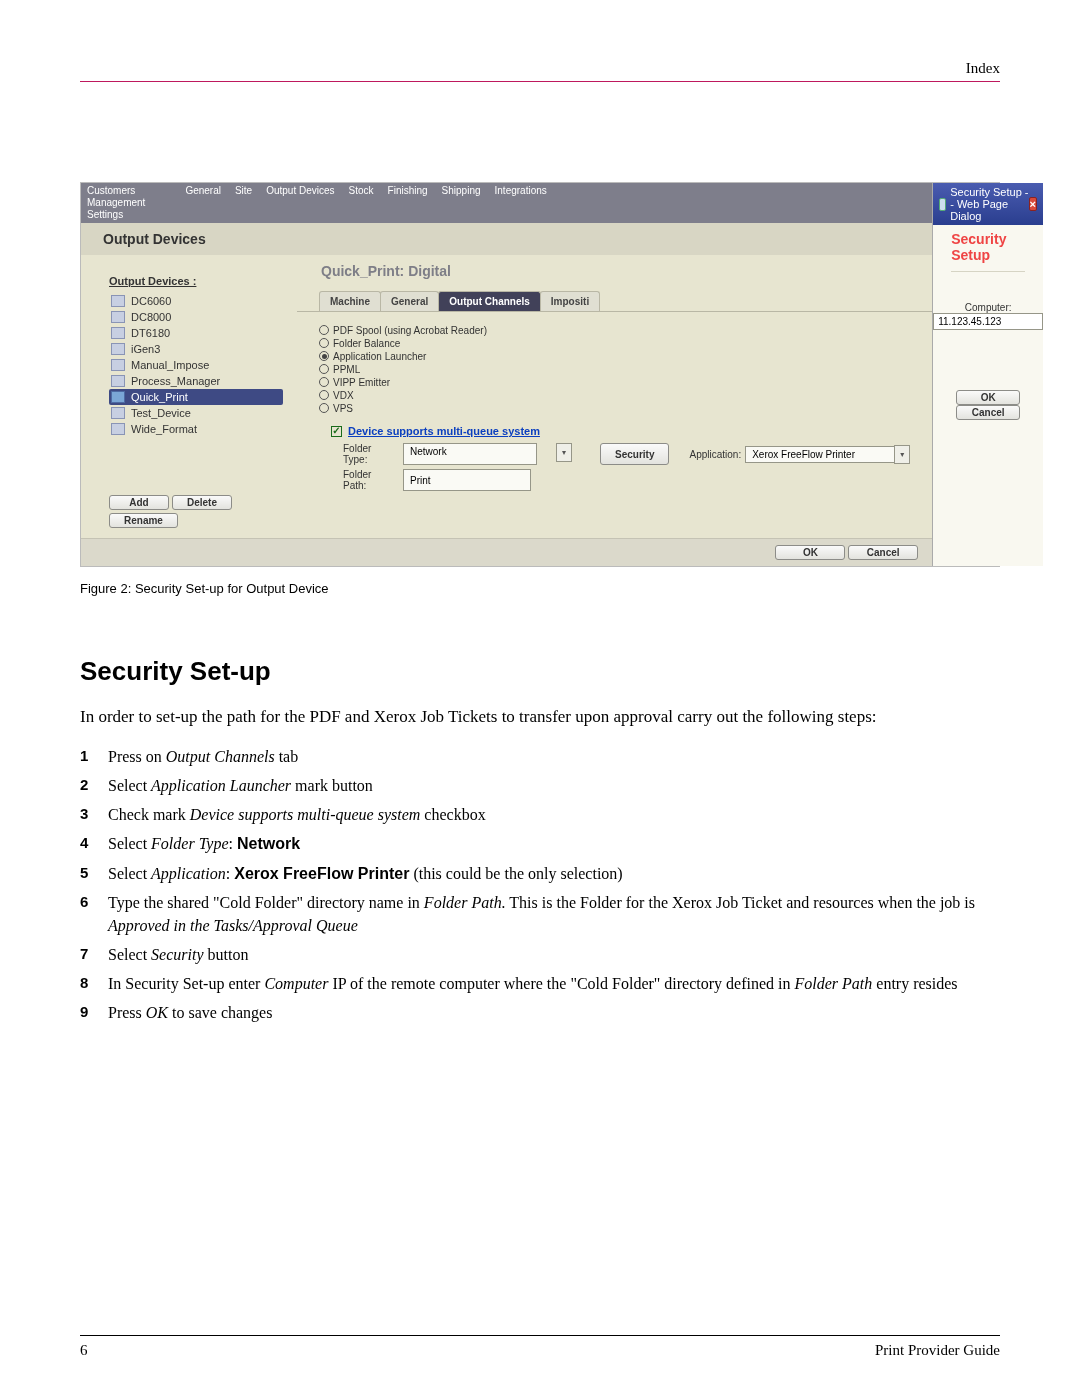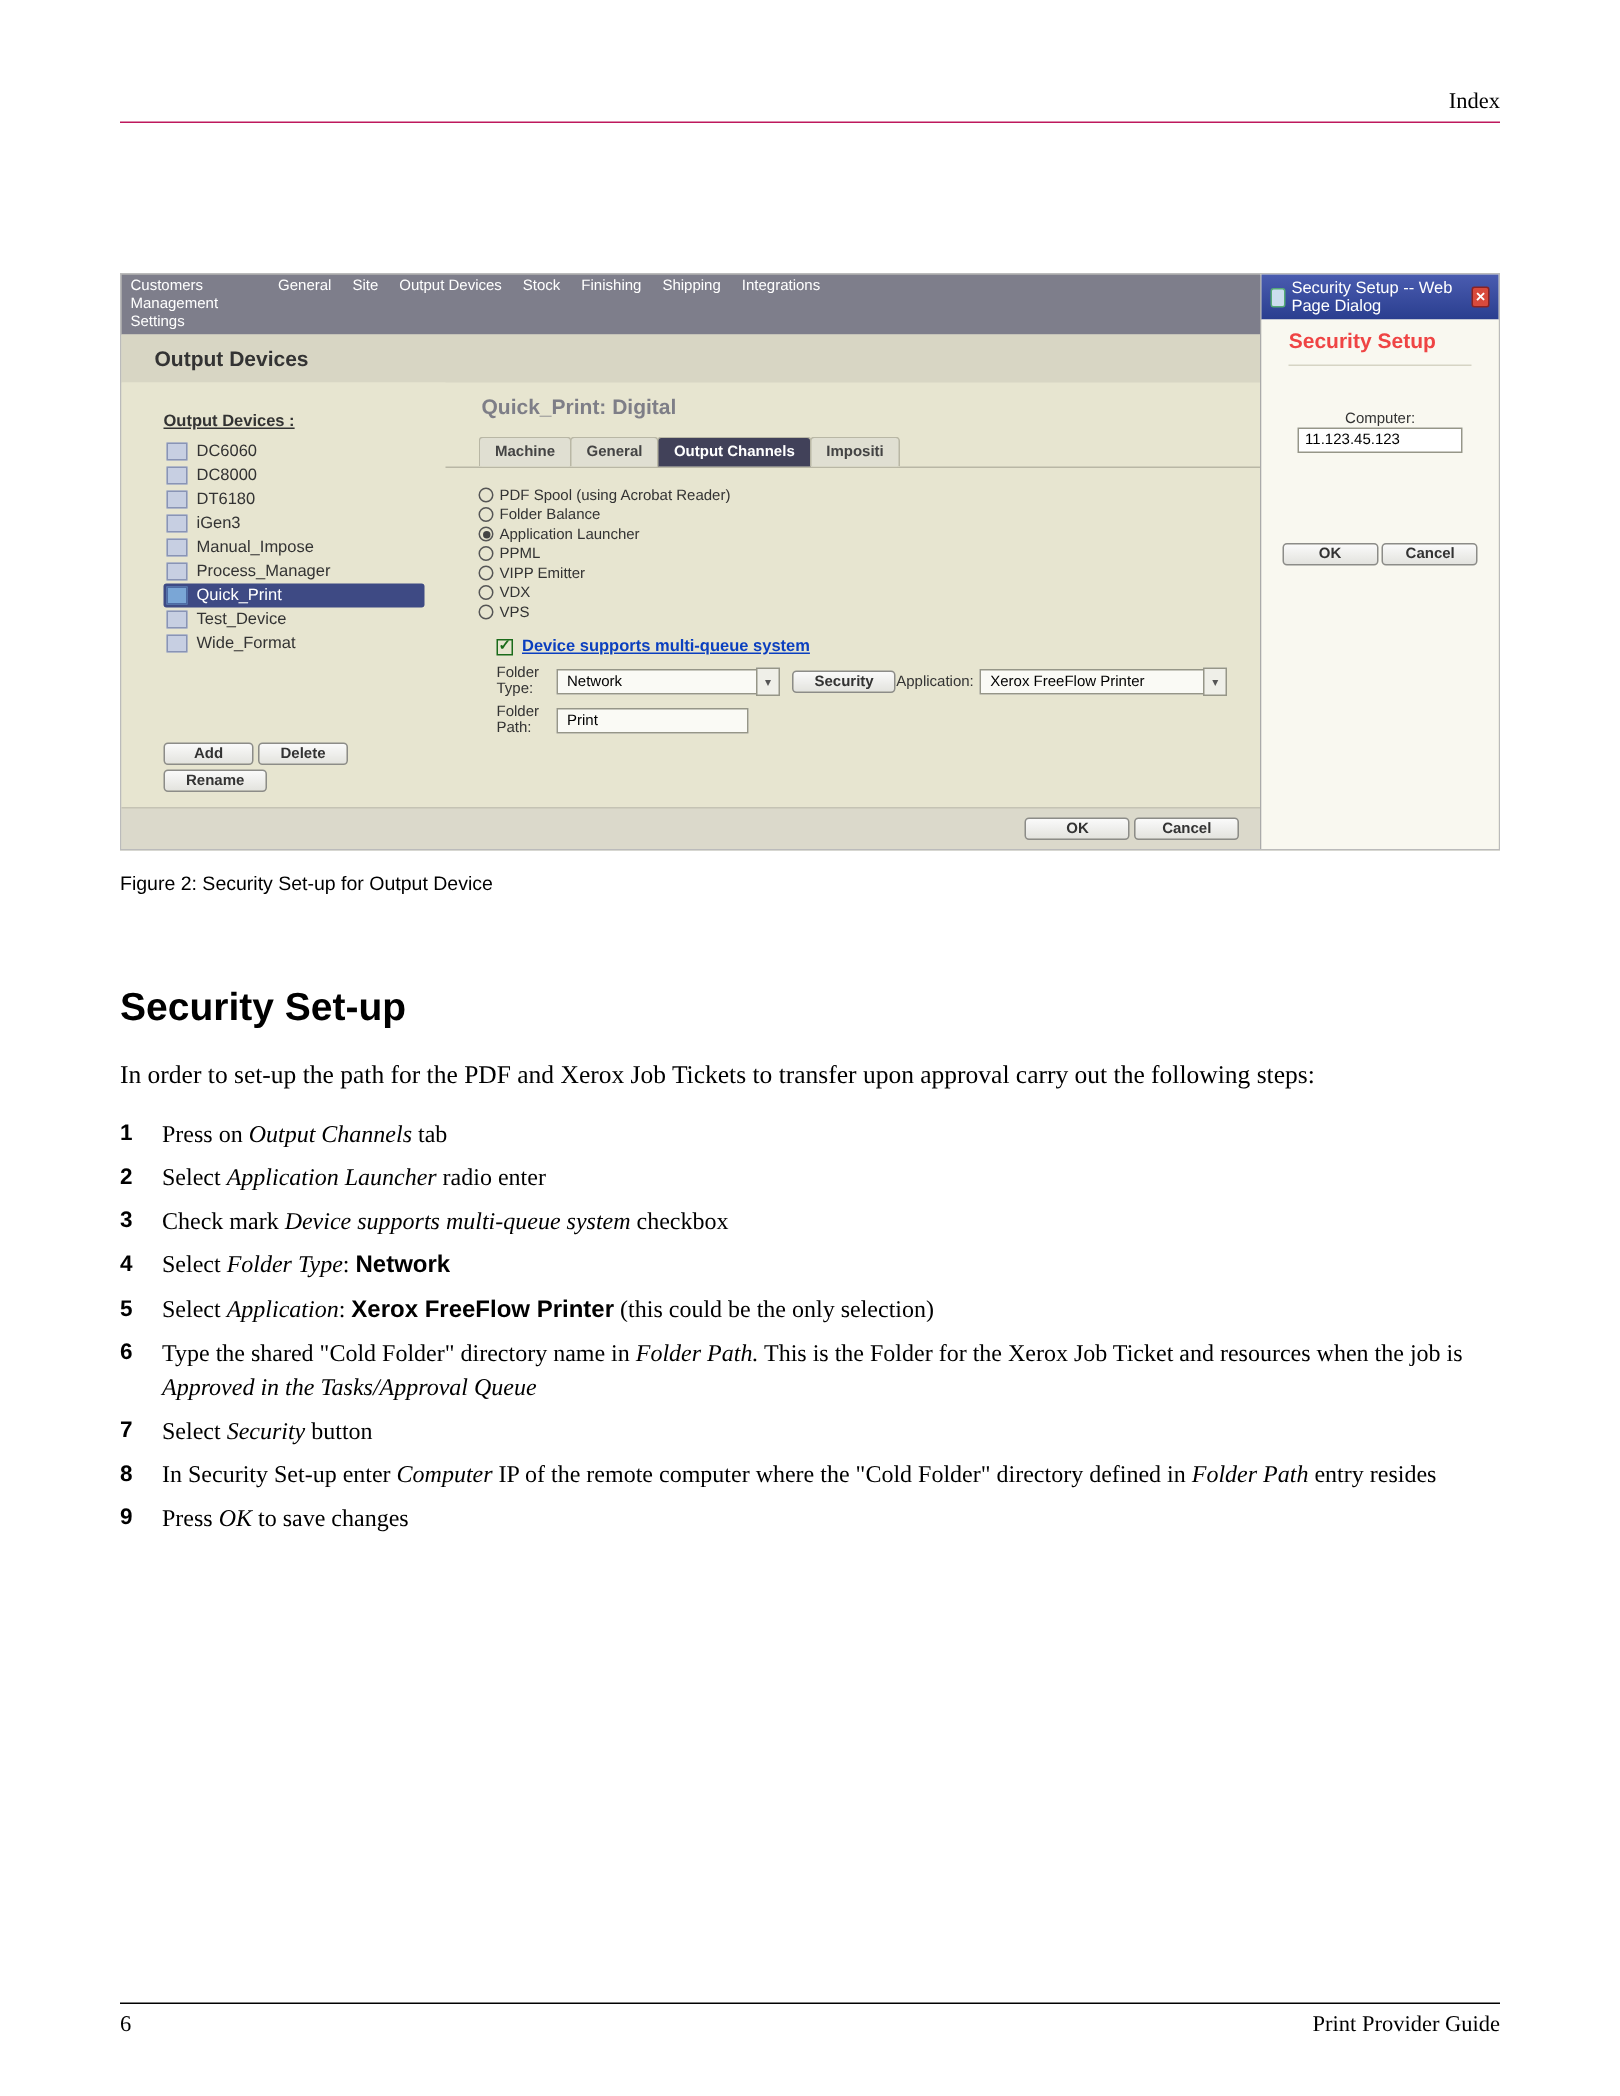--- a/index.html
+++ b/index.html
@@ -162,21 +162,21 @@
   }
   .radio-row { display: flex; align-items: flex-start; gap: 4px; padding: 1px 0; font-size: 10px; color: #333; }
   .radio-mark {
     width: 10px; height: 10px; border: 1px solid #555; border-radius: 50%; display:inline-flex;align-items:center;justify-content:center;
   }
   .radio-mark.filled::after { content:""; width:5px;height:5px;background:#444;border-radius:50%; }
   .chk-row { margin: 10px 0 6px 12px; display:flex;align-items:center;gap:6px; }
   .chk-box { width:11px;height:11px;border:1px solid #1a6b1a; display:inline-flex;align-items:center;justify-content:center; }
   .chk-box.checked::after { content:"✓"; color:#1a6b1a; font-size:10px; font-weight:bold; line-height:1; }
   .chk-label { color:#0b3fbf; font-weight:bold; text-decoration: underline; font-size:11px; }
-  .field-row { display:flex; align-items:center; gap:0; margin:4px 0 4px 12px; font-size:10px; }
+  .field-row { display:flex; gap:20px; margin:4px 0 4px 24px; font-size:10px; }
   .field-label { width:40px; color:#333; }
   .field-input { border:1px solid #969688; background:#fafaf5; padding:2px 6px; font-size:10px; width:140px; }
   .sel-chevron { width:16px;height:19px;border:1px solid #969688;background:#efefe8;display:inline-flex;align-items:center;justify-content:center;margin-left:-1px;font-size:8px;color:#555; }
   .ss-security-btn { margin-left: 8px; }
   .ss-app-label { font-size:10px;color:#333; }
   .ss-app-group{ display: flex; align-items: center;}
 
   .ss-right {
     width: 340px;
     background: #f1f0e4;
@@ -422,21 +422,21 @@
     </div>
   </div>
 
   <div class="fig-caption">Figure 2: Security Set-up for Output Device</div>
 
   <h2 class="doc-h2">Security Set-up</h2>
   <p class="doc-p">In order to set-up the path for the PDF and Xerox Job Tickets to transfer upon approval carry out the following steps:</p>
 
   <ol class="doc-ol">
     <li><span>Press on </span><span class="em">Output Channels</span><span> tab</span></li>
-    <li><span>Select </span><span class="em">Application Launcher</span><span> radio enter</span></li>
+    <li><span>Select </span><span class="em">Application Launcher</span><span> mark button</span></li>
     <li><span>Check mark  </span><span class="em">Device supports multi-queue system</span><span>  checkbox</span></li>
     <li><span>Select </span><span class="em">Folder Type</span><span>: </span><span class="bold">  Network</span></li>
     <li><span>Select </span><span class="em">Application</span><span>: </span><span class="bold">Xerox FreeFlow Printer</span><span> (this could be the only selection)</span></li>
     <li><span>Type the shared "Cold Folder" directory name in </span><span class="em">Folder Path.</span><span>  This is the Folder for the Xerox Job Ticket and resources when the job is </span><span class="em">Approved in the Tasks/Approval Queue</span></li>
     <li><span>Select </span><span class="em">Security</span><span> button</span></li>
     <li><span>In Security Set-up enter </span><span class="em">Computer</span><span> IP of the remote computer where the "Cold Folder" directory defined in </span><span class="em">Folder Path</span><span> entry resides</span></li>
     <li><span>Press </span><span class="em">OK</span><span> to save changes</span></li>
   </ol>
 </div>
 

